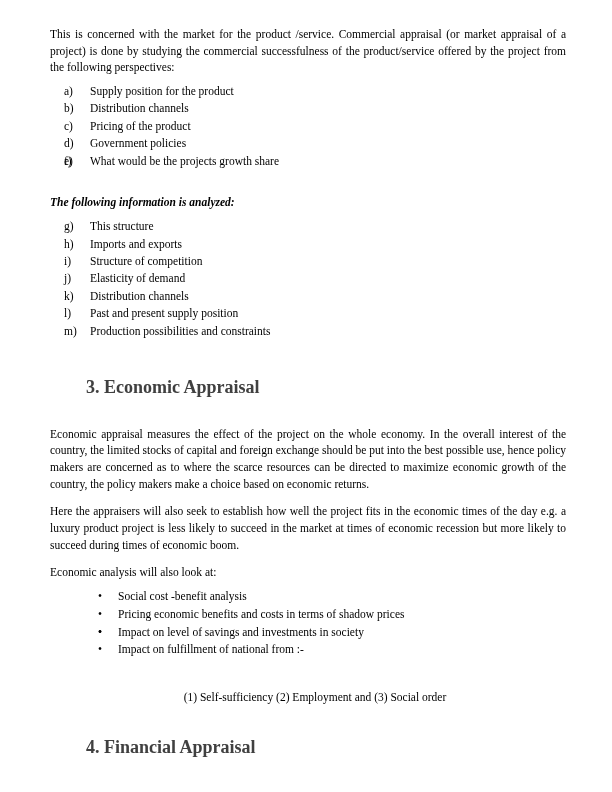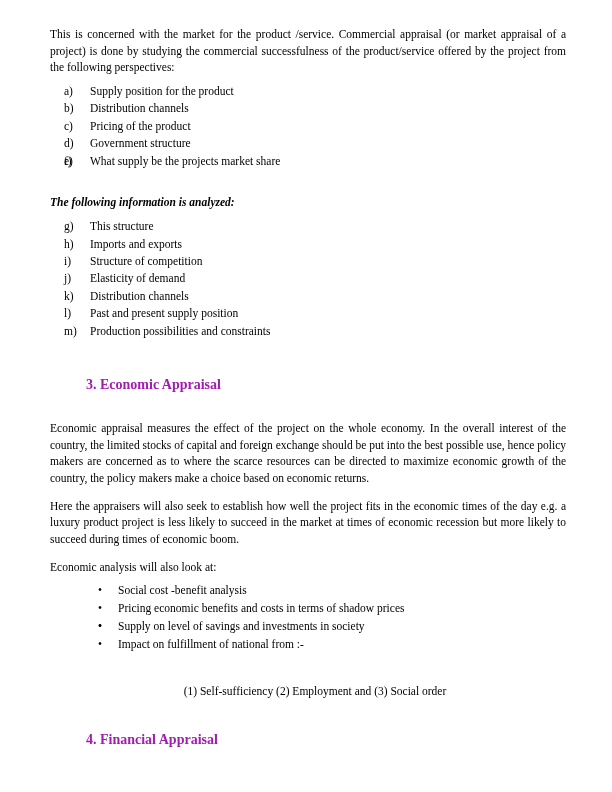--- a/index.html
+++ b/index.html
@@ -45,22 +45,22 @@
     text-align: left;
   }
   .heading-bold {
     font-size: 11.5px;
     font-weight: bold;
     margin: 0;
     line-height: 1.45;
     font-style: italic;
   }
   h2.section {
-    color: #a21caf;
-    font-size: 14px;
+    color: #404040;
+    font-size: 18px;
     font-weight: bold;
     margin: 0;
     padding-left: 36px;
     line-height: 1.4;
   }
   ul.bullets {
     margin: 0;
     padding: 0;
     list-style: none;
   }
@@ -91,23 +91,23 @@
 <div class="page">
 
   <p class="para">This is concerned with the market for the product /service. Commercial appraisal (or market appraisal of a project) is done by studying the commercial successfulness of the product/service offered by the project from the following perspectives:</p>
 
   <div class="spacer-sm"></div>
 
   <ol class="alpha">
     <li><span class="mark">a)</span><span>Supply position for the product</span></li>
     <li><span class="mark">b)</span><span>Distribution  channels</span></li>
     <li><span class="mark">c)</span><span>Pricing of the product</span></li>
-    <li><span class="mark">d)</span><span>Government structure</span></li>
+    <li><span class="mark">d)</span><span>Government policies</span></li>
     <li><span class="mark">e)</span></li>
-    <li><span class="mark">f)</span><span>What supply be the projects market share</span></li>
+    <li><span class="mark">f)</span><span>What would be the projects growth share</span></li>
   </ol>
 
   <div class="spacer-xl"></div>
 
   <p class="heading-bold">The following information is analyzed:</p>
 
   <div class="spacer-sm"></div>
 
   <ol class="alpha">
     <li><span class="mark">g)</span><span>This structure</span></li>
@@ -136,21 +136,21 @@
   <div class="spacer-md"></div>
 
   <p class="para">Economic analysis will also look at:</p>
 
   <div class="spacer-sm"></div>
 
   <ul class="bullets">
     <li><span class="dot">•</span><span>Social cost -benefit analysis</span></li>
     <li><span class="dot">•</span><span>Pricing economic benefits and costs in terms of shadow prices</span></li>
     <li><span class="dot">•</span></li>
-    <li><span class="dot">•</span><span>Supply on level of savings and investments in society</span></li>
+    <li><span class="dot">•</span><span>Impact on level of savings and investments in society</span></li>
     <li><span class="dot">•</span><span>Impact on fulfillment of national from :-</span></li>
   </ul>
 
   <div class="spacer-lg"></div>
 
   <p class="numbered-line">(1) Self-sufficiency (2) Employment and (3) Social order</p>
 
   <div class="spacer-lg"></div>
 
   <h2 class="section">4. Financial Appraisal</h2>

